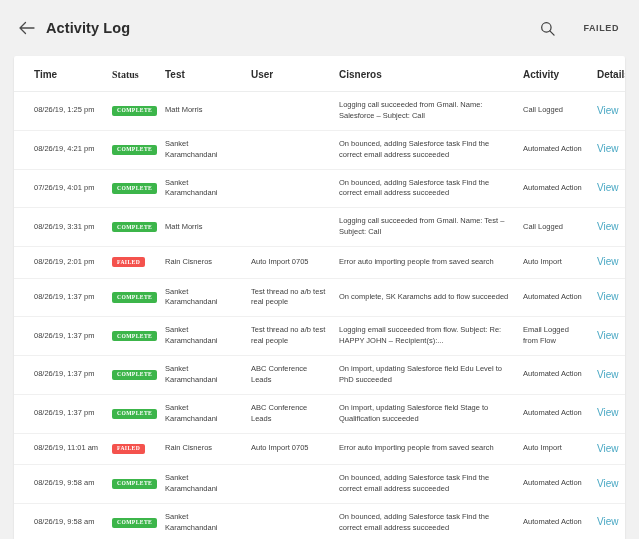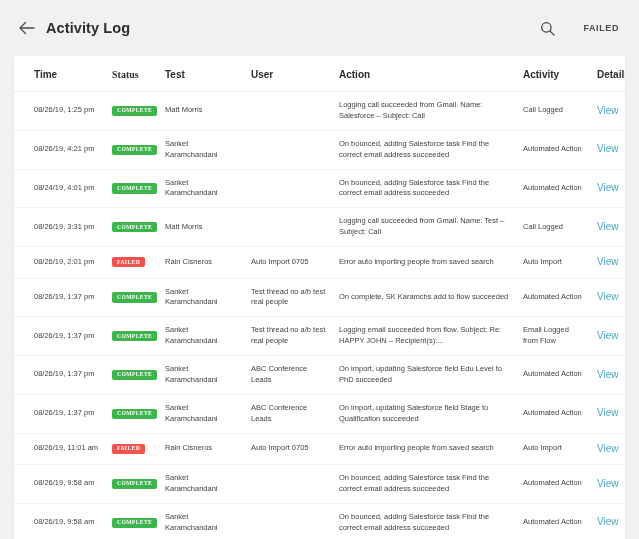--- a/index.html
+++ b/index.html
@@ -132,21 +132,21 @@
         <col class="col-msg">
           <col class="col-act">
           <col class="col-det">
       </colgroup>
       <thead>
         <tr>
           <th class="col-time">Time</th>
           <th class="col-status">Status</th>
           <th class="col-user">Test</th>
           <th class="col-flow">User</th>
-          <th class="col-msg">Action</th>
+          <th class="col-msg">Cisneros</th>
           <th class="col-act">Activity</th>
           <th class="col-det">Details</th>
         </tr>
       </thead>
       <tbody id="table-body">
           <tr>
             <td class="col-time">08/26/19, 1:25 pm</td>
             <td class="col-status"><span class="badge badge-complete">COMPLETE</span></td>
             <td class="col-user">Matt Morris</td>
             <td class="col-flow"></td>
@@ -157,21 +157,21 @@
           <tr>
             <td class="col-time">08/26/19, 4:21 pm</td>
             <td class="col-status"><span class="badge badge-complete">COMPLETE</span></td>
             <td class="col-user">Sanket Karamchandani</td>
             <td class="col-flow"></td>
             <td class="col-msg">On bounced, adding Salesforce task Find the correct email address succeeded</td>
             <td class="col-act">Automated Action</td>
             <td class="col-det"><a class="view-link">View</a></td>
           </tr>
           <tr>
-            <td class="col-time">08/24/19, 4:01 pm</td>
+            <td class="col-time">07/26/19, 4:01 pm</td>
             <td class="col-status"><span class="badge badge-complete">COMPLETE</span></td>
             <td class="col-user">Sanket Karamchandani</td>
             <td class="col-flow"></td>
             <td class="col-msg">On bounced, adding Salesforce task Find the correct email address succeeded</td>
             <td class="col-act">Automated Action</td>
             <td class="col-det"><a class="view-link">View</a></td>
           </tr>
           <tr>
             <td class="col-time">08/26/19, 3:31 pm</td>
             <td class="col-status"><span class="badge badge-complete">COMPLETE</span></td>

